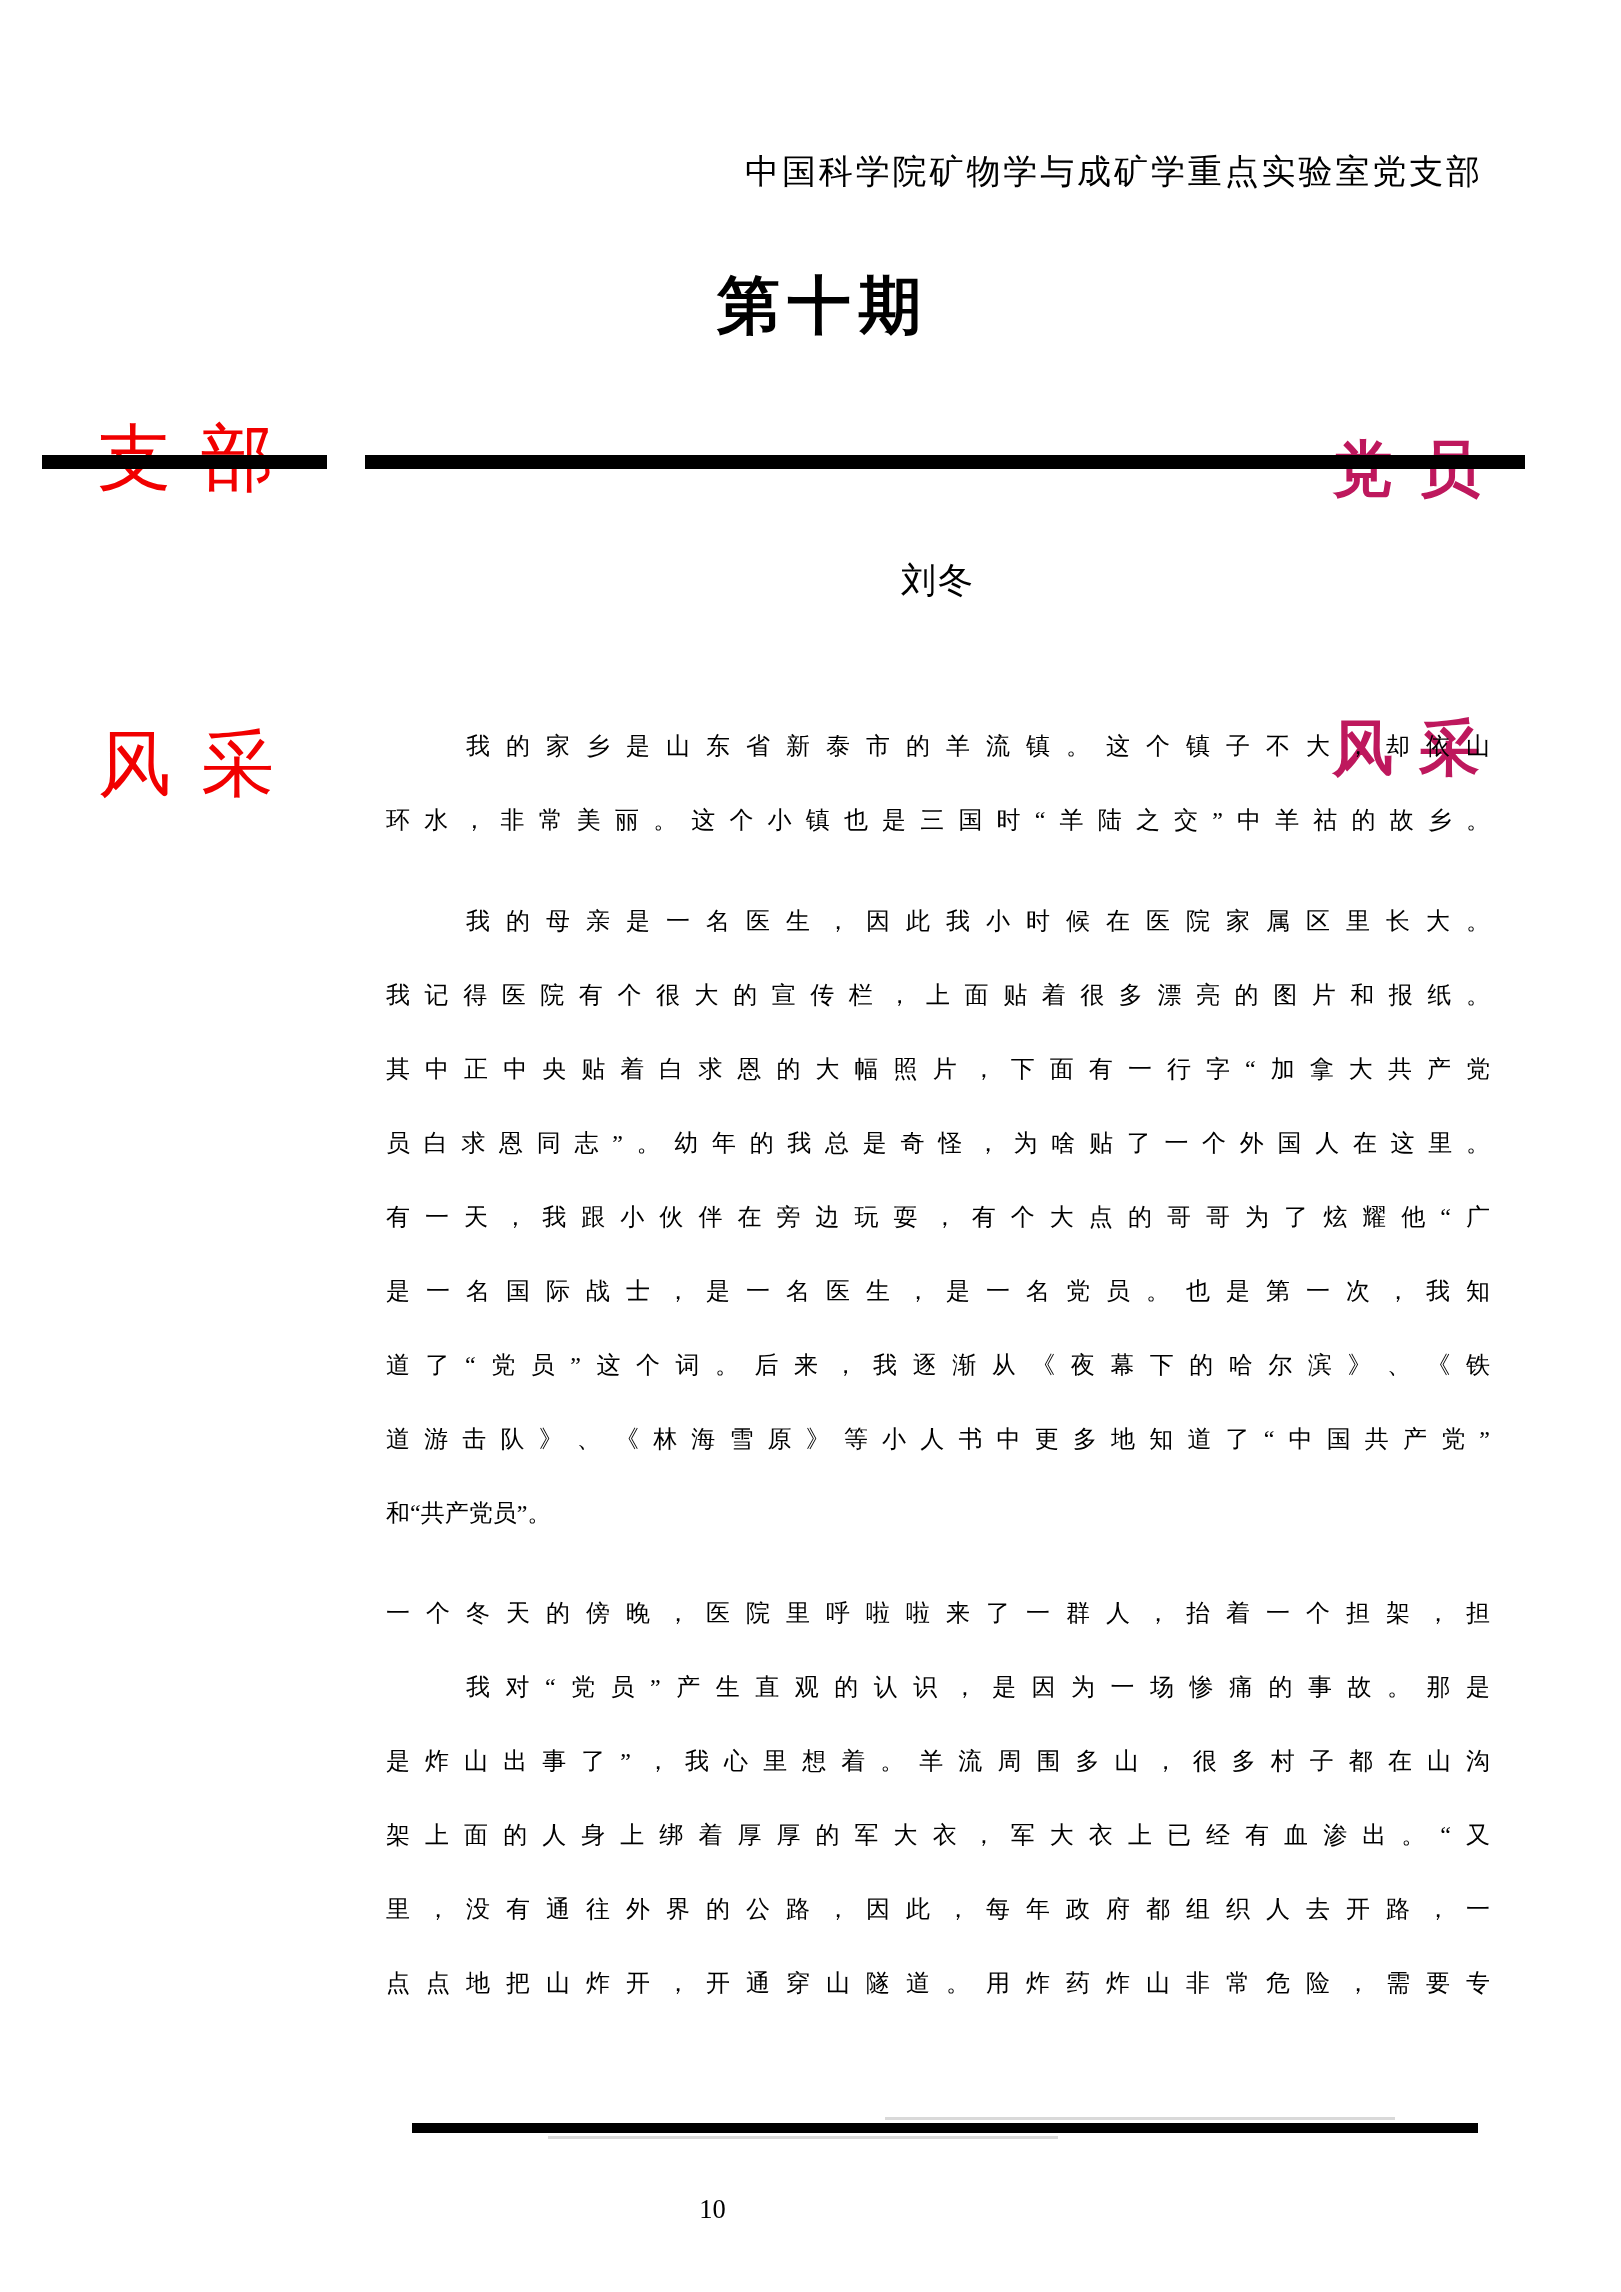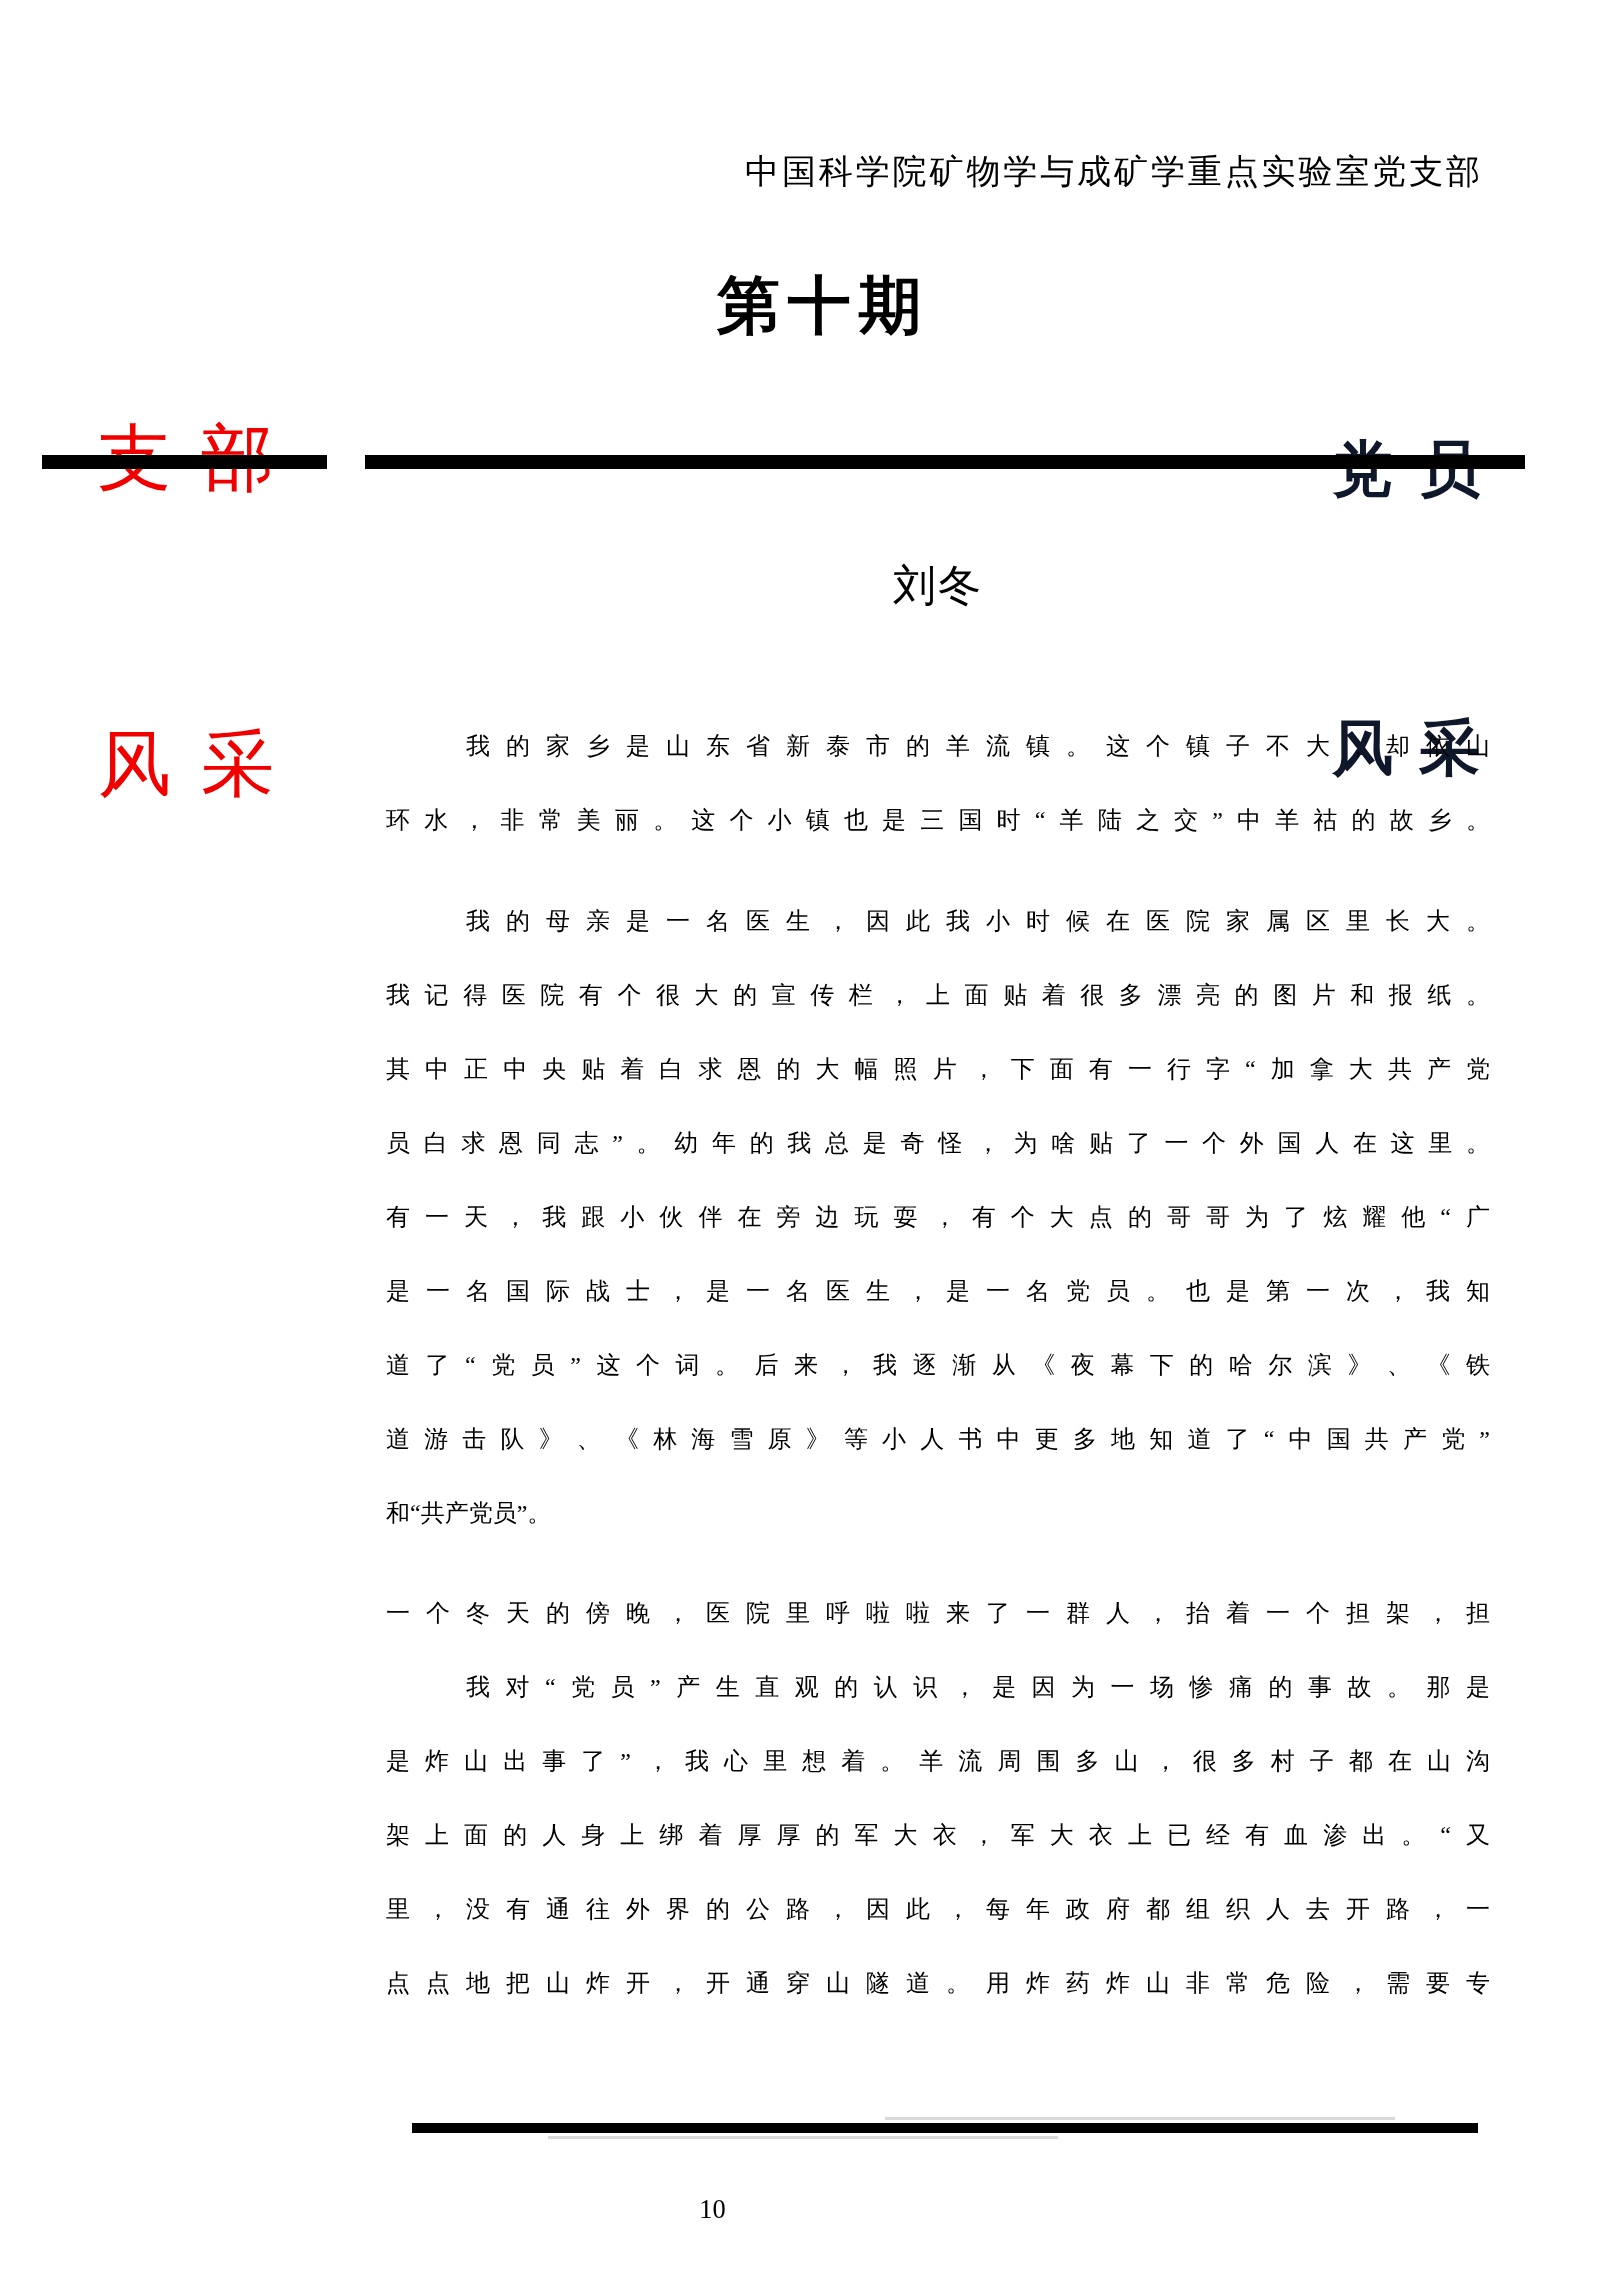--- a/index.html
+++ b/index.html
@@ -34,21 +34,21 @@
     line-height: 102px;
     font-family: "Liberation Serif", "DejaVu Serif", serif;
     word-spacing: 11.8px;
     white-space: pre;
   }
   
   .banner-right {
     position: absolute;
     right: 141px;
     top: 237px;
-    color: #0f172a;
+    color: #be185d;
     font-size: 61px;
     line-height: 93px;
     font-family: "Liberation Sans", "DejaVu Sans", sans-serif;
     font-weight: bold;
     word-spacing: 8.8px;
     white-space: pre;
     text-align: right;
   }
   
   .issue-title {
@@ -66,21 +66,21 @@
   .bar { position:absolute; background:#000; }
   .bar-left  { left: 42px;  top: 455px; width: 285px;  height: 13.7px; }
   .bar-right { left: 365px; top: 455px; width: 1160px; height: 13.7px; }
   
   .article-title {
     position: absolute;
     left: 386px;
     width: 1104px;
     top: 557px;
     text-align: center;
-    font-size: 43px;
+    font-size: 35px;
     letter-spacing: 2px;
   }
   .body-text {
     position: absolute;
     left: 386px;
     top: 709px;
     width: 1104px;
     font-size: 24px;
   }
   .para { margin: 0; padding: 0; }

